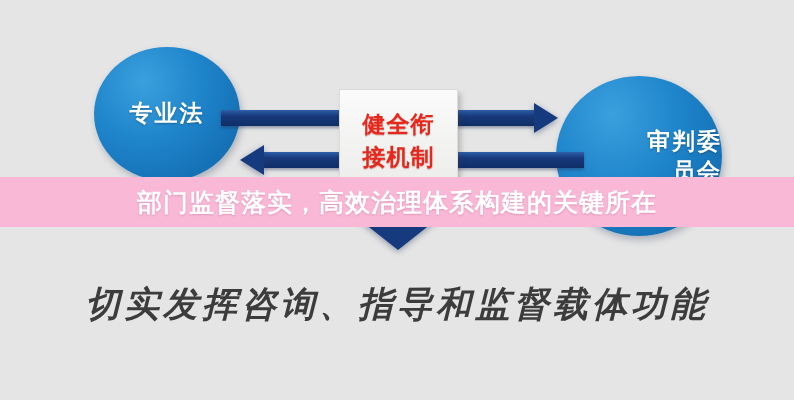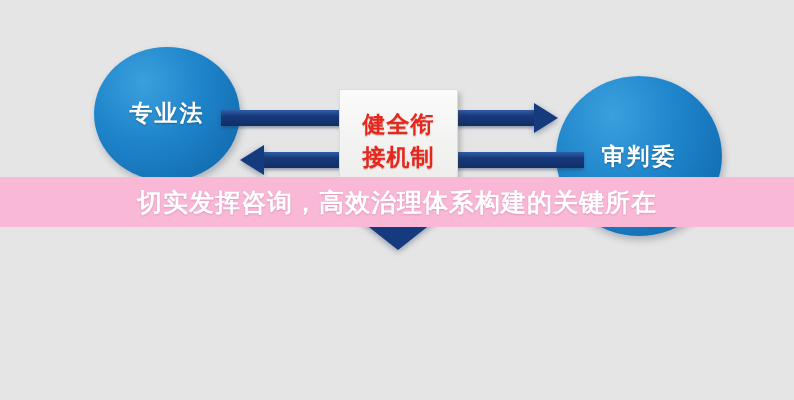--- a/index.html
+++ b/index.html
@@ -40,20 +40,21 @@
     left:94px;top:47px;width:146px;height:134px;
     background:
       radial-gradient(ellipse at 34% 26%, #3ba0dd 0%, #1f85cb 42%, #1673b8 72%, #1464a6 100%);
     font-size:23px;
   }
   #ell-right{
     left:556px;top:76px;width:166px;height:160px;
     background:
       radial-gradient(ellipse at 34% 24%, #3ba0dd 0%, #1f85cb 42%, #1673b8 72%, #1464a6 100%);
     font-size:23px;
+    align-items:flex-end;
   }
   #ell-right .ln{line-height:1.32;}
 
   
   #center-box{
     position:absolute;
     left:339px;top:89px;width:117px;height:101px;
     background:linear-gradient(180deg,#fbfbfb 0%,#f2f2f1 55%,#ececeb 100%);
     border:1px solid #dcdcda;
     box-shadow:3px 4px 5px rgba(60,60,60,.26);
@@ -168,29 +169,31 @@
 
     <div class="arrow-bar" id="arrow-down-bar"></div>
     <div class="arrow-head head-down" id="head-down"></div>
 
     <div class="ellipse" id="ell-left">
       <span class="ln">专业法</span>
     </div>
 
     <div class="ellipse" id="ell-right">
       <span class="ln">审判委</span>
+      <span class="ln">员会</span>
     </div>
 
     <div id="center-box">
       <span class="ln">健全衔</span>
       <span class="ln">接机制</span>
     </div>
 
   </div>
 
   <div id="banner">
-    <span id="banner-text">切实发挥咨询，高效治理体系构建的关键所在</span>
+    <span id="banner-text">部门监督落实，高效治理体系构建的关键所在</span>
   </div>
 
   <div id="caption">
+    <span class="cl">切实发挥咨询、指导和监督载体功能</span>
   </div>
 
 </div>
 
 </body></html>

